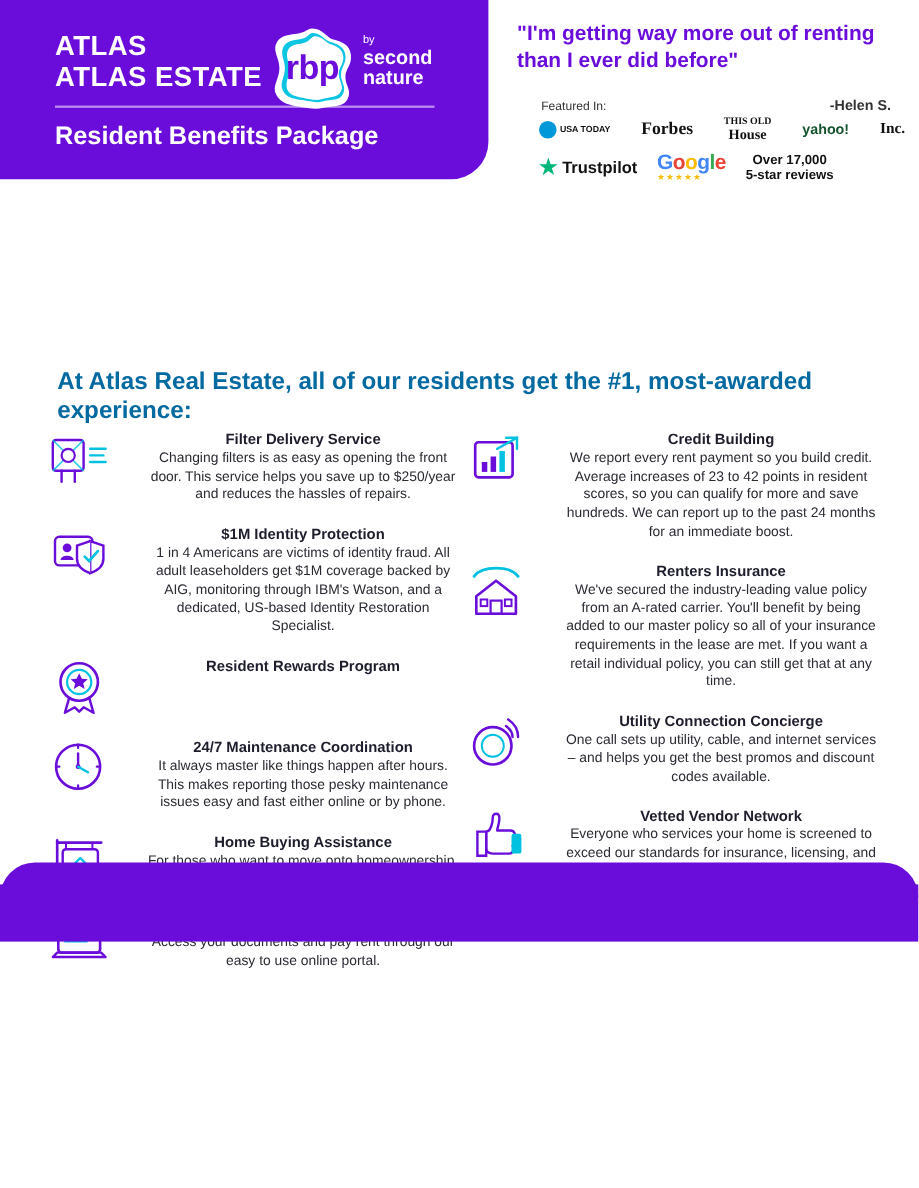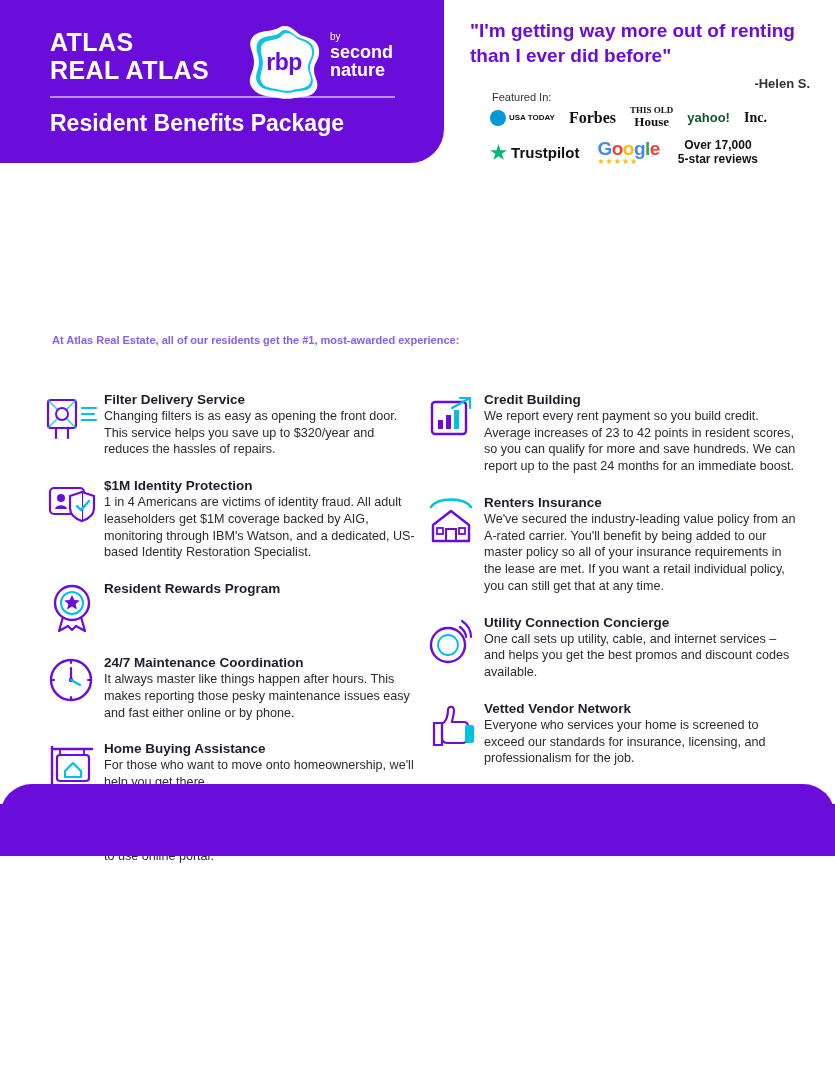--- a/index.html
+++ b/index.html
@@ -30,45 +30,45 @@
   .rbp-title {
     position: absolute; left: 50px; top: 110px;
     color: #fff; font-size: 23px; font-weight: bold;
   }
 
   
   .rbp-logo { position: absolute; left: 246px; top: 24px; width: 76px; height: 76px; }
   .rbp-text {
     position: absolute; left: 0; top: 0; width: 76px; height: 76px;
     display: flex; align-items: center; justify-content: center;
-    color: #6A0DDA; font-size: 23px; font-weight: bold; letter-spacing: -.5px;
+    color: #6A0DDA; font-size: 31px; font-weight: bold; letter-spacing: -.5px;
   }
   .sn-lock {
     position: absolute; left: 330px; top: 32px; color: #fff;
     font-size: 11px; line-height: 1.05;
   }
   .sn-by { font-size: 10px; display: block; }
   .sn-name { font-size: 18px; font-weight: bold; display: block; line-height: 1.0; }
 
   
   .quote-wrap { position: absolute; left: 470px; top: 18px; width: 340px; }
   .quote-text {
     color: #6A0DDA; font-size: 19px; font-weight: bold; line-height: 1.32;
   }
   .quote-attr {
     text-align: right; color: #333; font-size: 13px; font-weight: bold;
-    margin-top: 8px;
+    margin-top: 20px;
   }
   .featured-label {
     position: absolute; left: 492px; top: 91px;
     font-size: 11px; font-weight: normal; color: #333;
   }
   .press-row {
     position: absolute; left: 490px; top: 106px; width: 330px;
-    display: flex; align-items: center; gap: 14px;
+    display: flex; align-items: center; gap: 28px;
   }
   .press-item { font-size: 12px; color: #111; font-weight: bold; white-space: nowrap; }
   .usatoday {
     display:flex; align-items:center; gap:3px; font-size:8px; font-weight:bold; color:#111;
     line-height:1;
   }
   .usatoday .dot { width: 16px; height: 16px; border-radius: 50%; background:#0098d8; display:inline-block; }
   .forbes { font-family: "Liberation Serif", serif; font-size: 16px; font-weight: bold; }
   .thishouse { font-family: "Liberation Serif", serif; font-size: 9px; text-align:center; line-height:1.05; }
   .thishouse b { font-size: 13px; display:block; }
@@ -88,29 +88,29 @@
   .reviews { font-size: 12px; font-weight: bold; color:#111; line-height:1.2; text-align:center; }
 
   
   .headline {
     position: absolute; left: 48px; top: 192px; width: 760px;
     color: #1d1d2c; font-size: 45px; font-weight: bold; line-height: 1.24;
     letter-spacing: -.5px;
   }
   .subhead {
     position: absolute; left: 52px; top: 334px; width: 745px;
-    color: #8b5cf6; font-size: 11px; font-weight: bold;
+    color: #0369a1; font-size: 22px; font-weight: bold;
   }
 
   
   .col { position: absolute; top: 392px; }
   .col-left { left: 44px; width: 375px; }
   .col-right { left: 424px; width: 375px; }
 
-  .benefit { display: flex; gap: 0; margin-bottom: 20px; }
+  .benefit { display: flex; gap: 28px; margin-bottom: 20px; text-align: center; }
   .benefit .ic { width: 60px; min-width: 60px; height: 54px; position: relative; }
   .benefit .body { flex: 1; }
   .b-title { font-size: 13.5px; font-weight: bold; color: #1d1d2c; margin-bottom: 1px; }
   .b-desc { font-size: 12.6px; color: #2a2a33; line-height: 1.33; }
 
   .more-row { display: flex; align-items: center; gap: 16px; margin-top: 8px; }
   .more-label { font-size: 19px; font-weight: bold; color: #1d1d2c; }
 
   
   .footer-bar {
@@ -126,21 +126,21 @@
 </style>
 </head>
 <body>
 
 <div class="page">
 
   <div class="header-purple"></div>
 
   <div class="brand-name">
     <span>ATLAS</span>
-    <span class="brand-line2">REAL ATLAS</span>
+    <span class="brand-line2">ATLAS ESTATE</span>
   </div>
   <div class="divider-line"></div>
   <div class="rbp-title">Resident Benefits Package</div>
 
   <div class="rbp-logo">
     <svg width="76" height="76" viewBox="0 0 76 76">
       <path d="M38 2 C48 2 50 10 57 12 C64 14 72 16 73 26 C74 36 68 38 68 46 C68 54 74 58 70 66 C66 74 56 72 48 74 C40 76 34 74 26 73 C18 72 9 70 5 62 C1 54 8 48 8 38 C8 28 1 22 6 14 C11 6 22 8 30 5 C34 3.5 35 2 38 2 Z" fill="#ffffff"></path>
       <path d="M38 6 C46 6 48 12 54 14 C60 16 67 18 68 26 C69 34 64 37 64 44 C64 51 69 55 66 61 C63 68 55 66 48 68 C41 70 36 68 29 67 C22 66 14 65 11 58 C8 51 13 46 13 38 C13 30 8 25 12 18 C16 11 25 13 32 10 C35 8 36 6 38 6 Z" fill="#00C2E0" opacity="0.95"></path>
       <path d="M40 9 C47 9 49 14 54 16 C60 18 65 20 66 27 C67 34 62 37 62 43 C62 50 67 54 64 59 C61 65 54 64 47 66 C41 68 36 66 30 65 C24 64 17 63 15 57 C13 51 17 46 17 39 C17 32 13 27 16 21 C20 15 27 17 33 14 C36 12 38 9 40 9 Z" fill="#ffffff"></path>
     </svg>
@@ -199,21 +199,21 @@
         <svg width="58" height="50" viewBox="0 0 58 50">
           <rect x="4" y="8" width="28" height="28" rx="3" fill="none" stroke="#6A0DDA" stroke-width="2.2"></rect>
           <path d="M4 8 L32 36 M32 8 L4 36" stroke="#00C2E0" stroke-width="1.6" opacity=".8"></path>
           <circle cx="18" cy="22" r="6" fill="#fff" stroke="#6A0DDA" stroke-width="2"></circle>
           <path d="M12 36 L12 46 M24 36 L24 46" stroke="#6A0DDA" stroke-width="2.2" stroke-linecap="round"></path>
           <path d="M38 16 L52 16 M38 22 L50 22 M38 28 L52 28" stroke="#00C2E0" stroke-width="2.2" stroke-linecap="round"></path>
         </svg>
       </div>
       <div class="body">
         <div class="b-title">Filter Delivery Service</div>
-        <div class="b-desc">Changing filters is as easy as opening the front door. This service helps you save up to $320/year and reduces the hassles of repairs.</div>
+        <div class="b-desc">Changing filters is as easy as opening the front door. This service helps you save up to $250/year and reduces the hassles of repairs.</div>
       </div>
     </div>
 
     <div class="benefit">
       <div class="ic">
         <svg width="58" height="50" viewBox="0 0 58 50">
           <rect x="6" y="10" width="34" height="26" rx="4" fill="none" stroke="#6A0DDA" stroke-width="2.2"></rect>
           <circle cx="17" cy="20" r="4" fill="#6A0DDA"></circle>
           <path d="M11 31 C12 26 22 26 23 31 Z" fill="#6A0DDA"></path>
           <path d="M28 18 H36 M28 23 H36 M28 28 H34" stroke="#00C2E0" stroke-width="1.8" stroke-linecap="round"></path>

